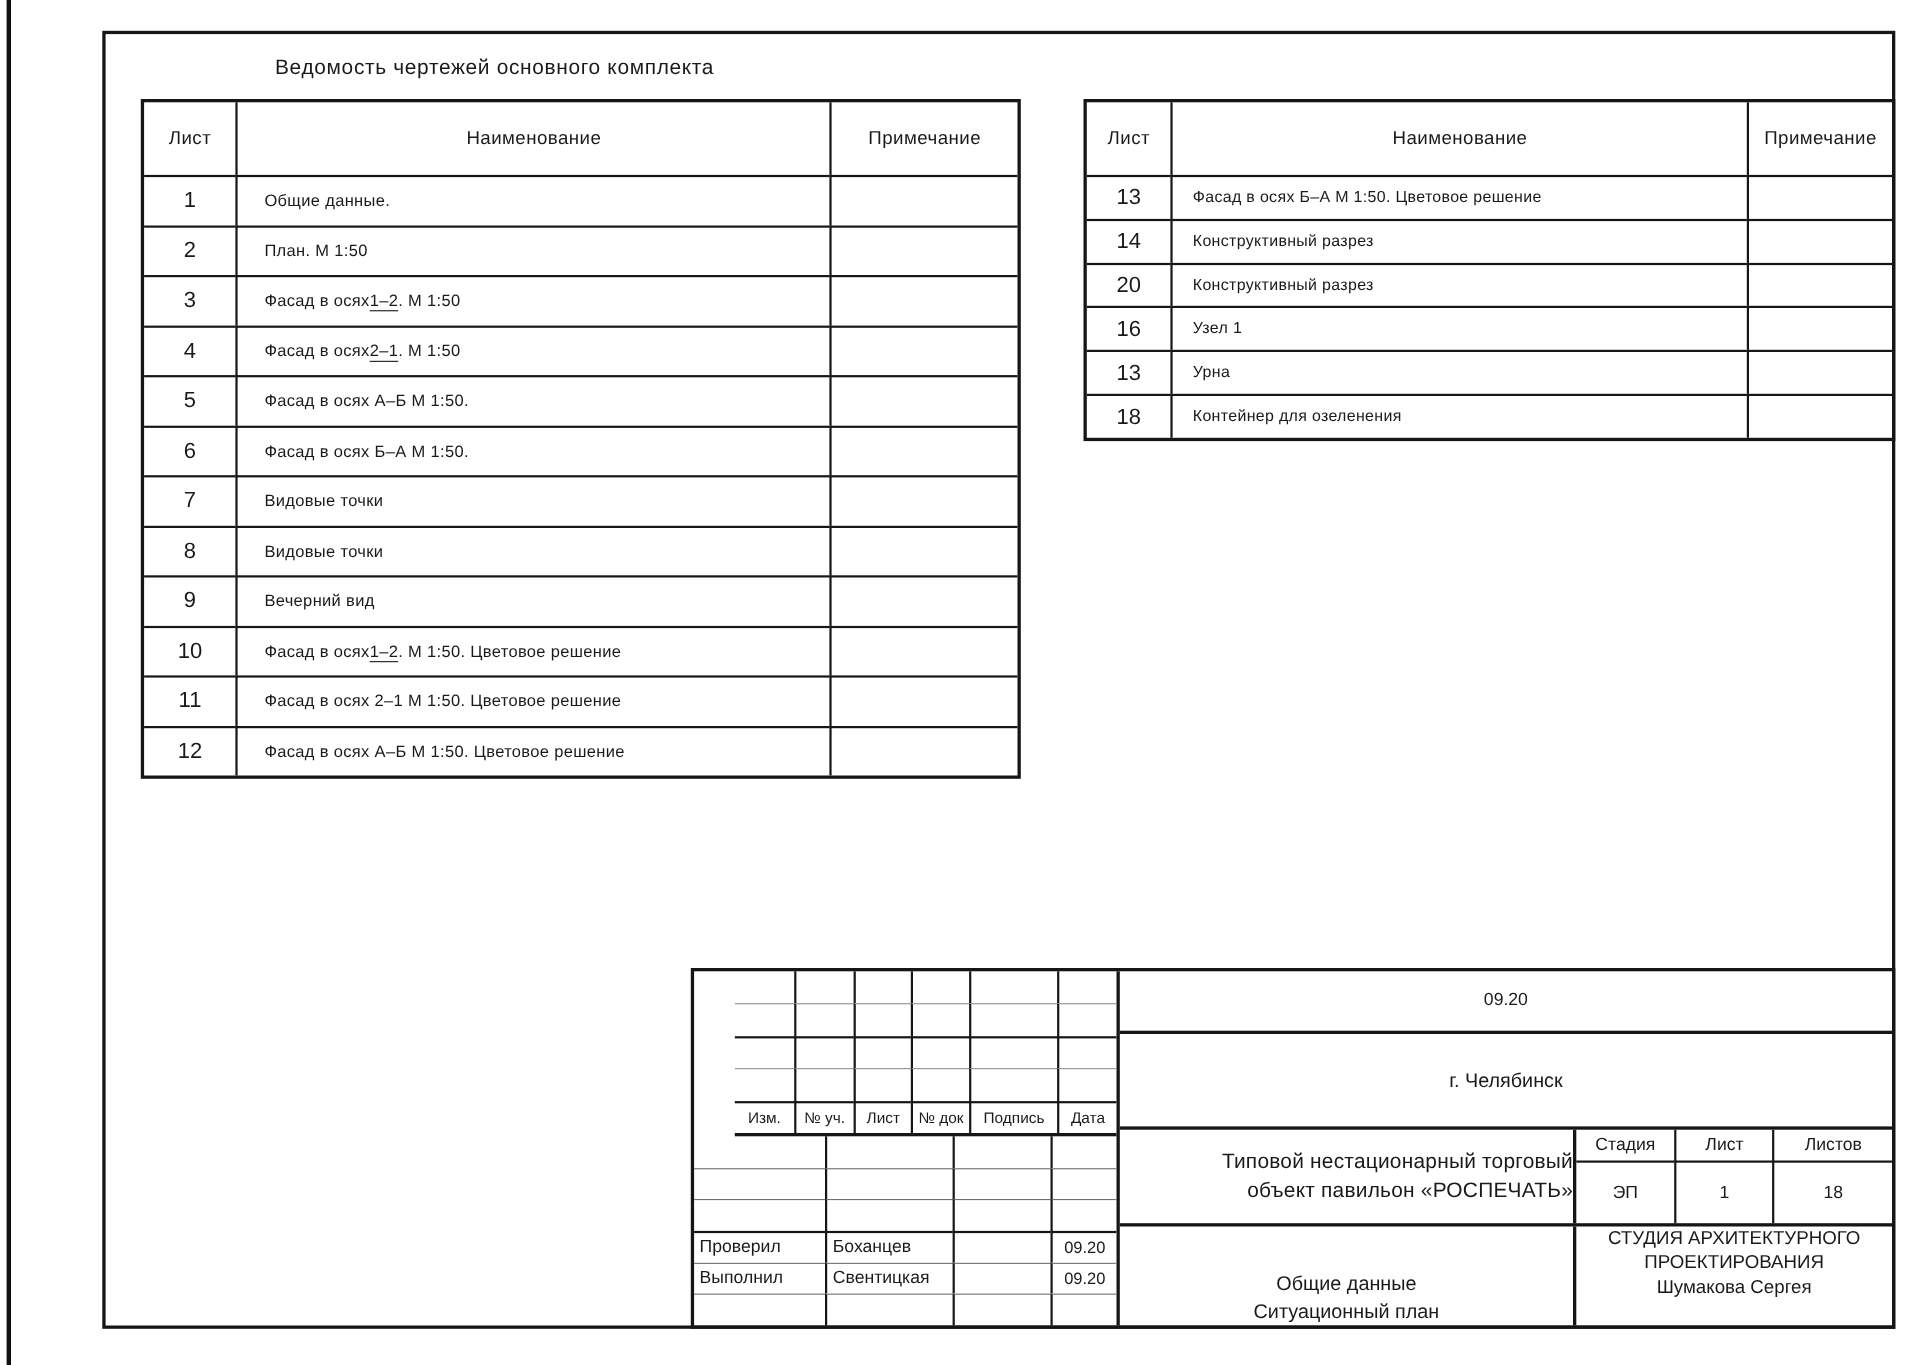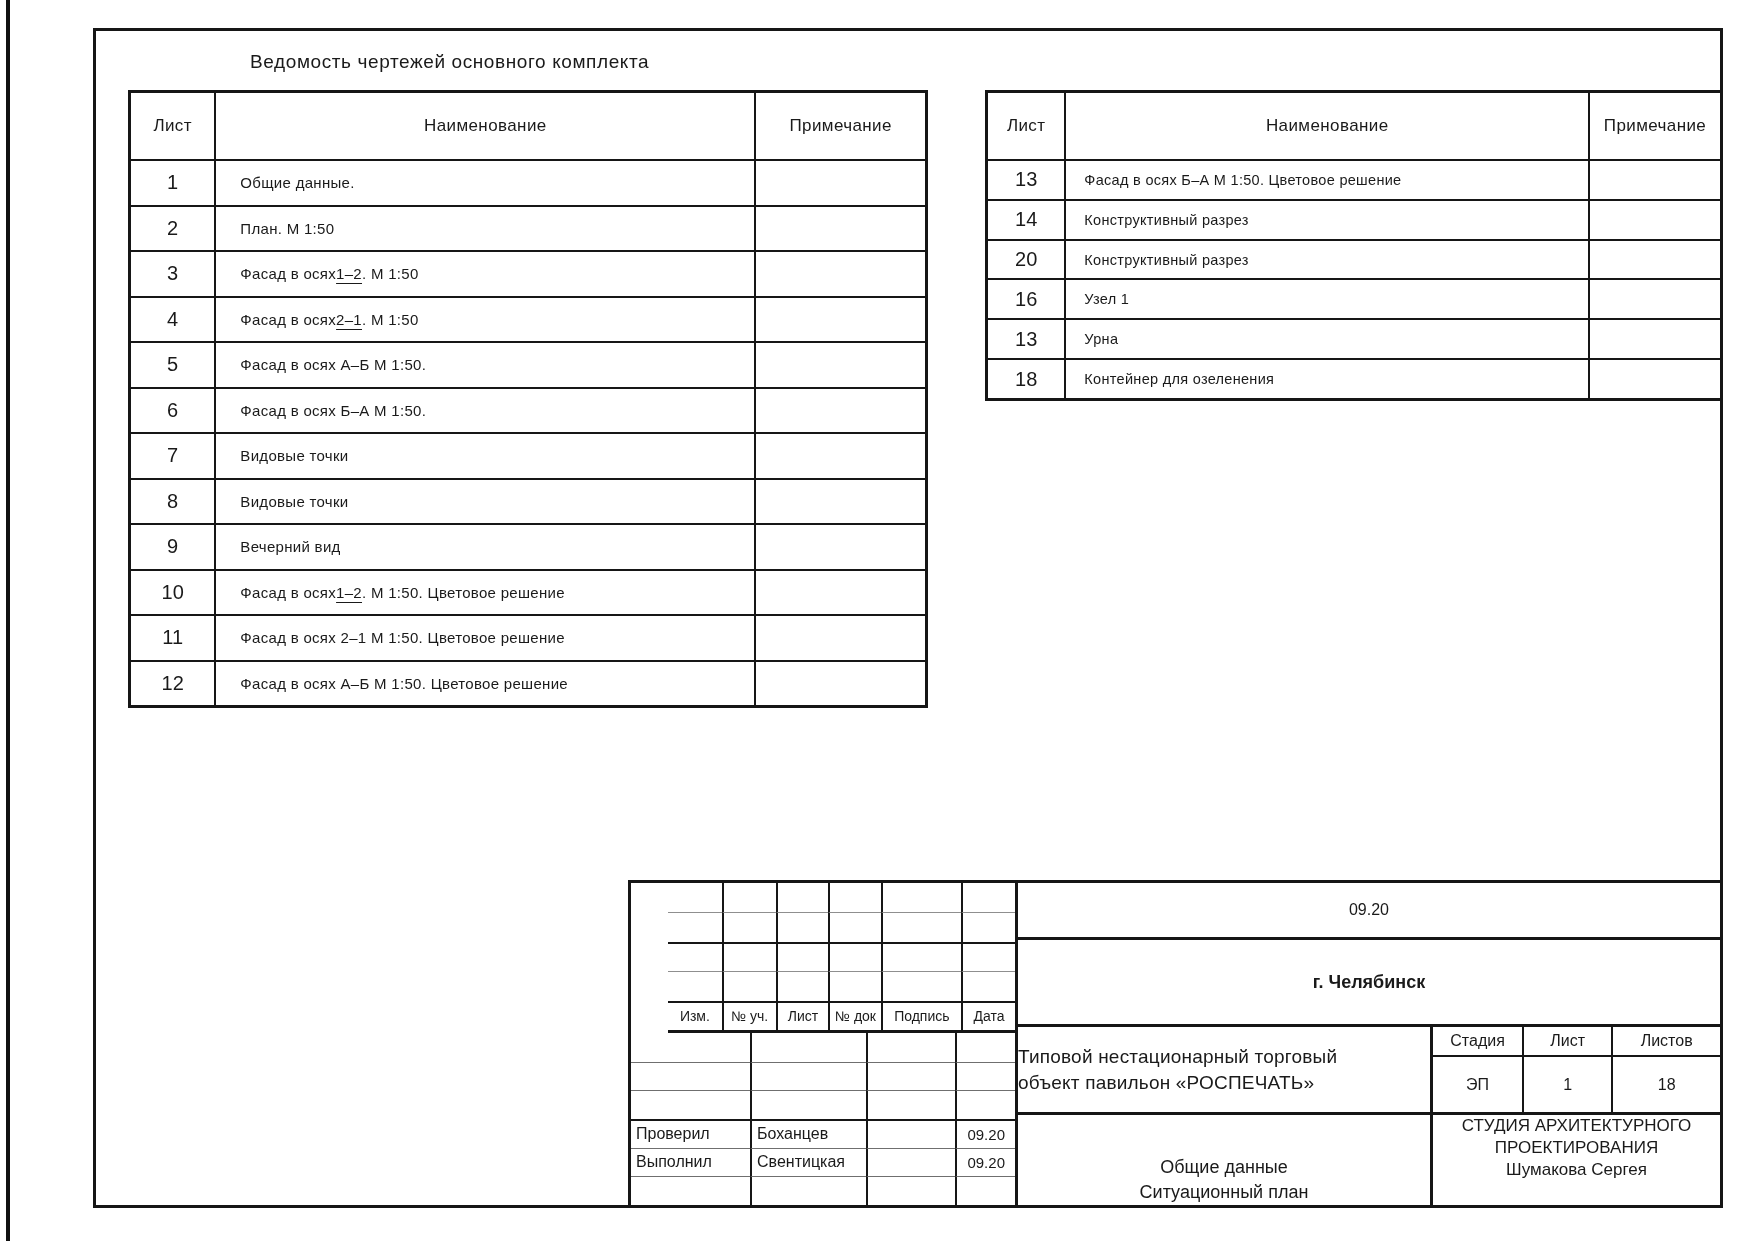--- a/index.html
+++ b/index.html
@@ -39,23 +39,23 @@
   .mod-upper>div:nth-child(n+25){ border-top:2px solid var(--line); }
   .mod-lower{ flex:1; display:grid; grid-template-columns:120fr 117fr 90fr 60fr; grid-template-rows:repeat(6,1fr); }
   .mod-lower>div{ display:flex; align-items:center; font-size:16px; padding-left:5px; }
   .mod-lower>div:not(:nth-child(4n+1)){ border-left:2px solid var(--line); }
   .mod-lower>div:nth-child(n+5){ border-top:1.5px solid #6f6f6f; }
   .mod-lower>div:nth-child(n+13):nth-child(-n+16){ border-top:2px solid var(--line); }
   .mod-lower>div:nth-child(4n){ justify-content:center; padding-left:0; font-size:15px; }
 
   .tb-right{ flex:1; display:flex; flex-direction:column; }
   .code-row{ height:57px; border-bottom:3px solid var(--line); display:flex; align-items:center; justify-content:center; font-size:16px; }
-  .city-row{ height:87px; border-bottom:3px solid var(--line); display:flex; align-items:center; justify-content:center; font-size:18px;font-weight:bold; }
+  .city-row{ height:87px; border-bottom:3px solid var(--line); display:flex; align-items:center; justify-content:center; font-size:18px; }
   .proj-row{ height:88px; border-bottom:3px solid var(--line); display:flex; }
-  .proj-name{ width:415px; border-right:3px solid var(--line); display:flex; flex-direction:column; align-items:flex-start; justify-content:center; font-size:19px; line-height:1.35; letter-spacing:.2px; }
+  .proj-name{ width:415px; border-right:3px solid var(--line); display:flex; flex-direction:column; align-items:flex-end; justify-content:center; font-size:19px; line-height:1.35; letter-spacing:.2px; }
   .stadia{ flex:1; display:grid; grid-template-columns:91fr 91fr 111fr; grid-template-rows:30px 1fr; }
   .stadia>div{ display:flex; align-items:center; justify-content:center; font-size:16px; }
   .stadia>div:not(:nth-child(3n+1)){ border-left:2px solid var(--line); }
   .stadia>div:nth-child(-n+3){ border-bottom:2px solid var(--line); }
   .name-row{ flex:1; display:flex; }
   .doc-name{ width:415px; border-right:3px solid var(--line); display:flex; flex-direction:column; align-items:center; justify-content:flex-end; font-size:18px; line-height:1.4; }
   .org{ flex:1; display:flex; flex-direction:column; align-items:center; font-size:17px; line-height:1.3; text-align:center; }
 </style>
 </head>
 <body>

